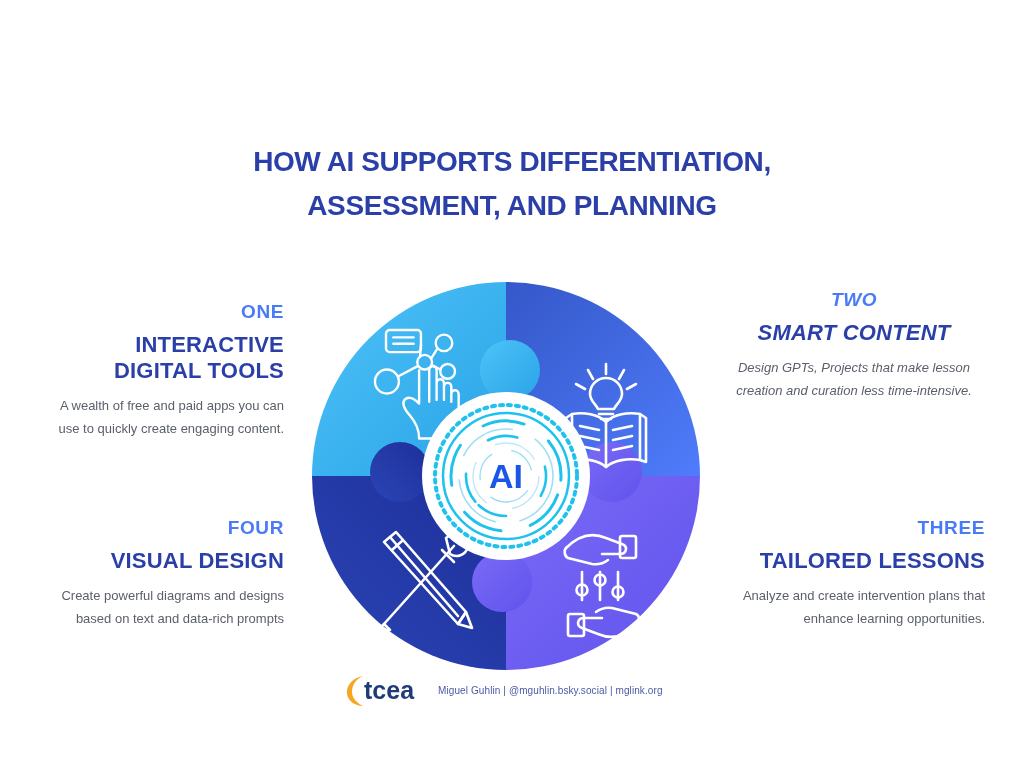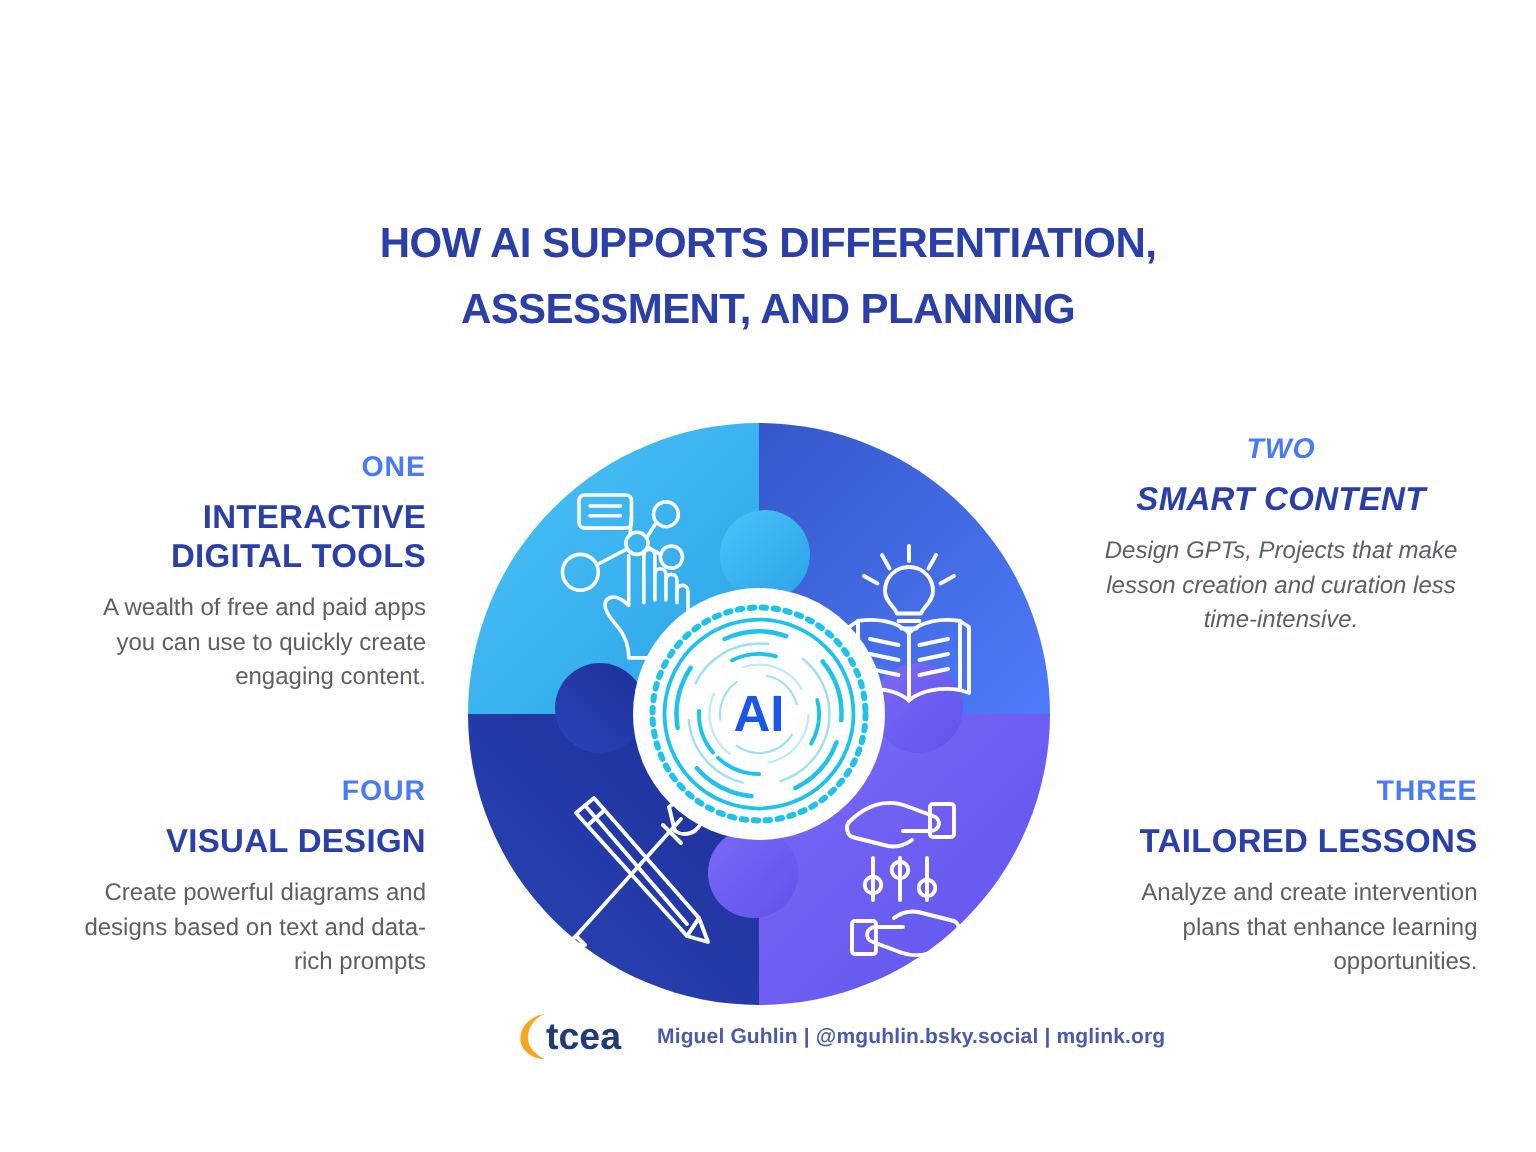--- a/index.html
+++ b/index.html
@@ -42,21 +42,21 @@
   }
   .block .head {
     font-size: 22px;
     font-weight: bold;
     letter-spacing: 0.2px;
     color: #2b3fa8;
     line-height: 26px;
     margin-bottom: 10px;
   }
   .block .body {
-    font-size: 16px;
+    font-size: 13px;
     line-height: 23px;
     color: #5a5f6a;
   }
 
   .block-one   { left: 42px;  top: 300px; width: 242px; text-align: right; }
   .block-four  { left: 42px;  top: 516px; width: 242px; text-align: right; }
   .block-two   { left: 723px; top: 288px; width: 262px; text-align: center; font-style: italic; }
   .block-three { left: 723px; top: 516px; width: 262px; text-align: right; }
 
   
@@ -75,22 +75,22 @@
     left: 346px;
     top: 672px;
     height: 36px;
     display: flex;
     align-items: center;
     gap: 0;
   }
   .logo { width: 92px; height: 34px; position: relative; }
   .logo svg { display: block; }
   .credit {
-    font-size: 14px;
-    font-weight: bold;
+    font-size: 10px;
+    font-weight: normal;
     color: #4b5ba6;
     letter-spacing: 0.1px;
     white-space: nowrap;
   }
 </style>
 </head>
 <body>
 
 <div class="title">
   <span class="title-line">HOW AI SUPPORTS DIFFERENTIATION,</span>

